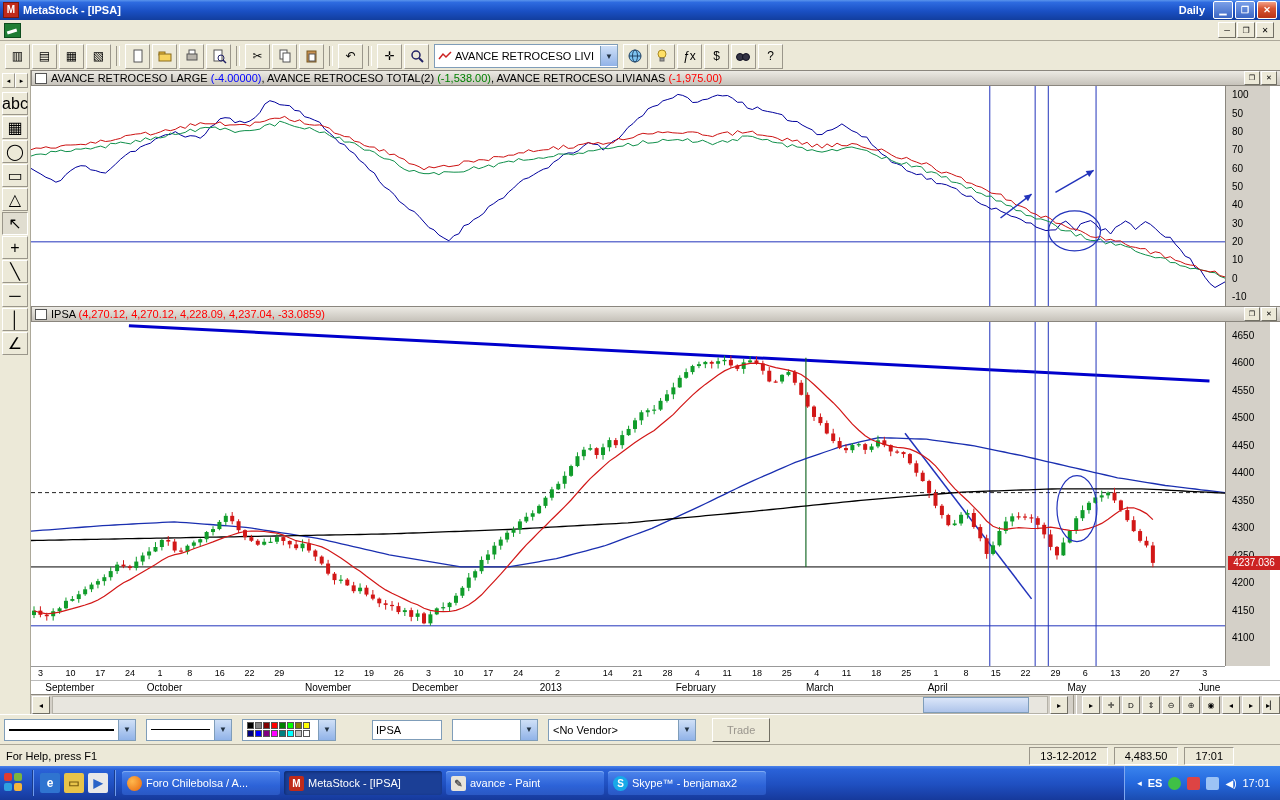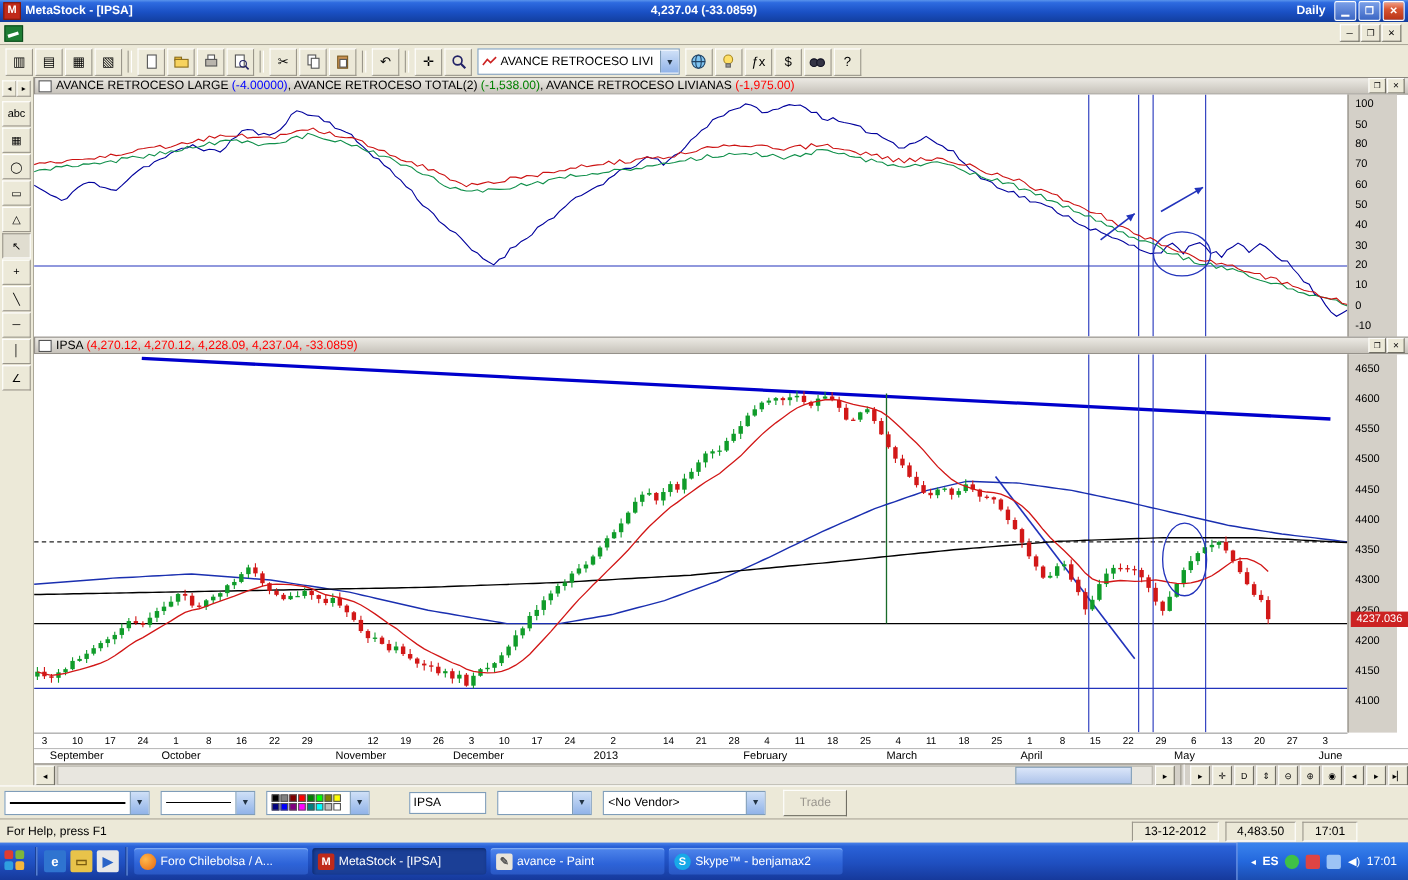--- a/index.html
+++ b/index.html
@@ -33,21 +33,21 @@
   .ind-dd .txt{padding:0 6px 0 3px;white-space:nowrap;}
   .dd-arrow{width:16px;height:20px;background:linear-gradient(180deg,#cfe0f7,#91b3e8);border-left:1px solid #7f9db9;
     display:flex;align-items:center;justify-content:center;font-size:8px;color:#234;}
   
   .workspace{position:absolute;top:70px;left:0;width:1280px;height:644px;display:flex;}
   .palette{width:30px;height:644px;background:#ece9d8;border-right:1px solid #aca899;padding-top:2px;}
   .pal-pair{display:flex;margin:1px 2px 4px 2px;}
   .pal-half{width:12px;height:13px;border:1px solid;border-color:#fff #9a968a #9a968a #fff;background:#ece9d8;
     font-size:7px;display:flex;align-items:center;justify-content:center;}
   .pal-btn{width:24px;height:21px;margin:1px auto;border:1px solid;border-color:#fff #9a968a #9a968a #fff;
-    background:#ece9d8;display:flex;align-items:center;justify-content:center;font-size:10px;}
+    background:#ece9d8;display:flex;align-items:center;justify-content:center;font-size:16px;}
   .pal-btn.sel{border-color:#9a968a #fff #fff #9a968a;background:#e0ddd0;}
   .charts{position:relative;width:1250px;height:644px;background:#fff;}
   .chart-title{position:absolute;left:0;width:1250px;height:16px;background:linear-gradient(180deg,#eceae4,#c6c2ba);
     border:1px solid #8a867e;box-sizing:border-box;display:flex;align-items:center;font-size:11px;white-space:nowrap;overflow:hidden;}
   .ct-ic{width:10px;height:9px;border:1px solid #555;background:#fff;margin:0 4px 0 3px;flex:none;}
   .ct-btns{margin-left:auto;display:flex;gap:1px;margin-right:3px;}
   .ct-btn{width:14px;height:12px;background:#ece9d8;border:1px solid;border-color:#fff #716f64 #716f64 #fff;
     font-size:7px;display:flex;align-items:center;justify-content:center;}
   .plot{position:absolute;left:0;background:#fff;}
   .axis{position:absolute;left:1194px;width:45px;background:#d4d0c8;border-left:1px solid #8a867e;box-sizing:border-box;}
@@ -105,21 +105,20 @@
   svg{display:block;}
 </style>
 </head>
 <body>
 
 <div class="screen">
 
   <div class="titlebar">
     <div class="app-ic">M</div>
     <span>MetaStock - [IPSA]</span>
-    <div class="t-center">4,237.04 (-33.0859)</div>
     <div class="t-right">
       <span class="per">Daily</span>
       <div class="wbtn">▁</div>
       <div class="wbtn">❐</div>
       <div class="wbtn close">✕</div>
     </div>
   </div>
 
   <div class="menubar">
     <div class="menu-chart-ic"></div>

